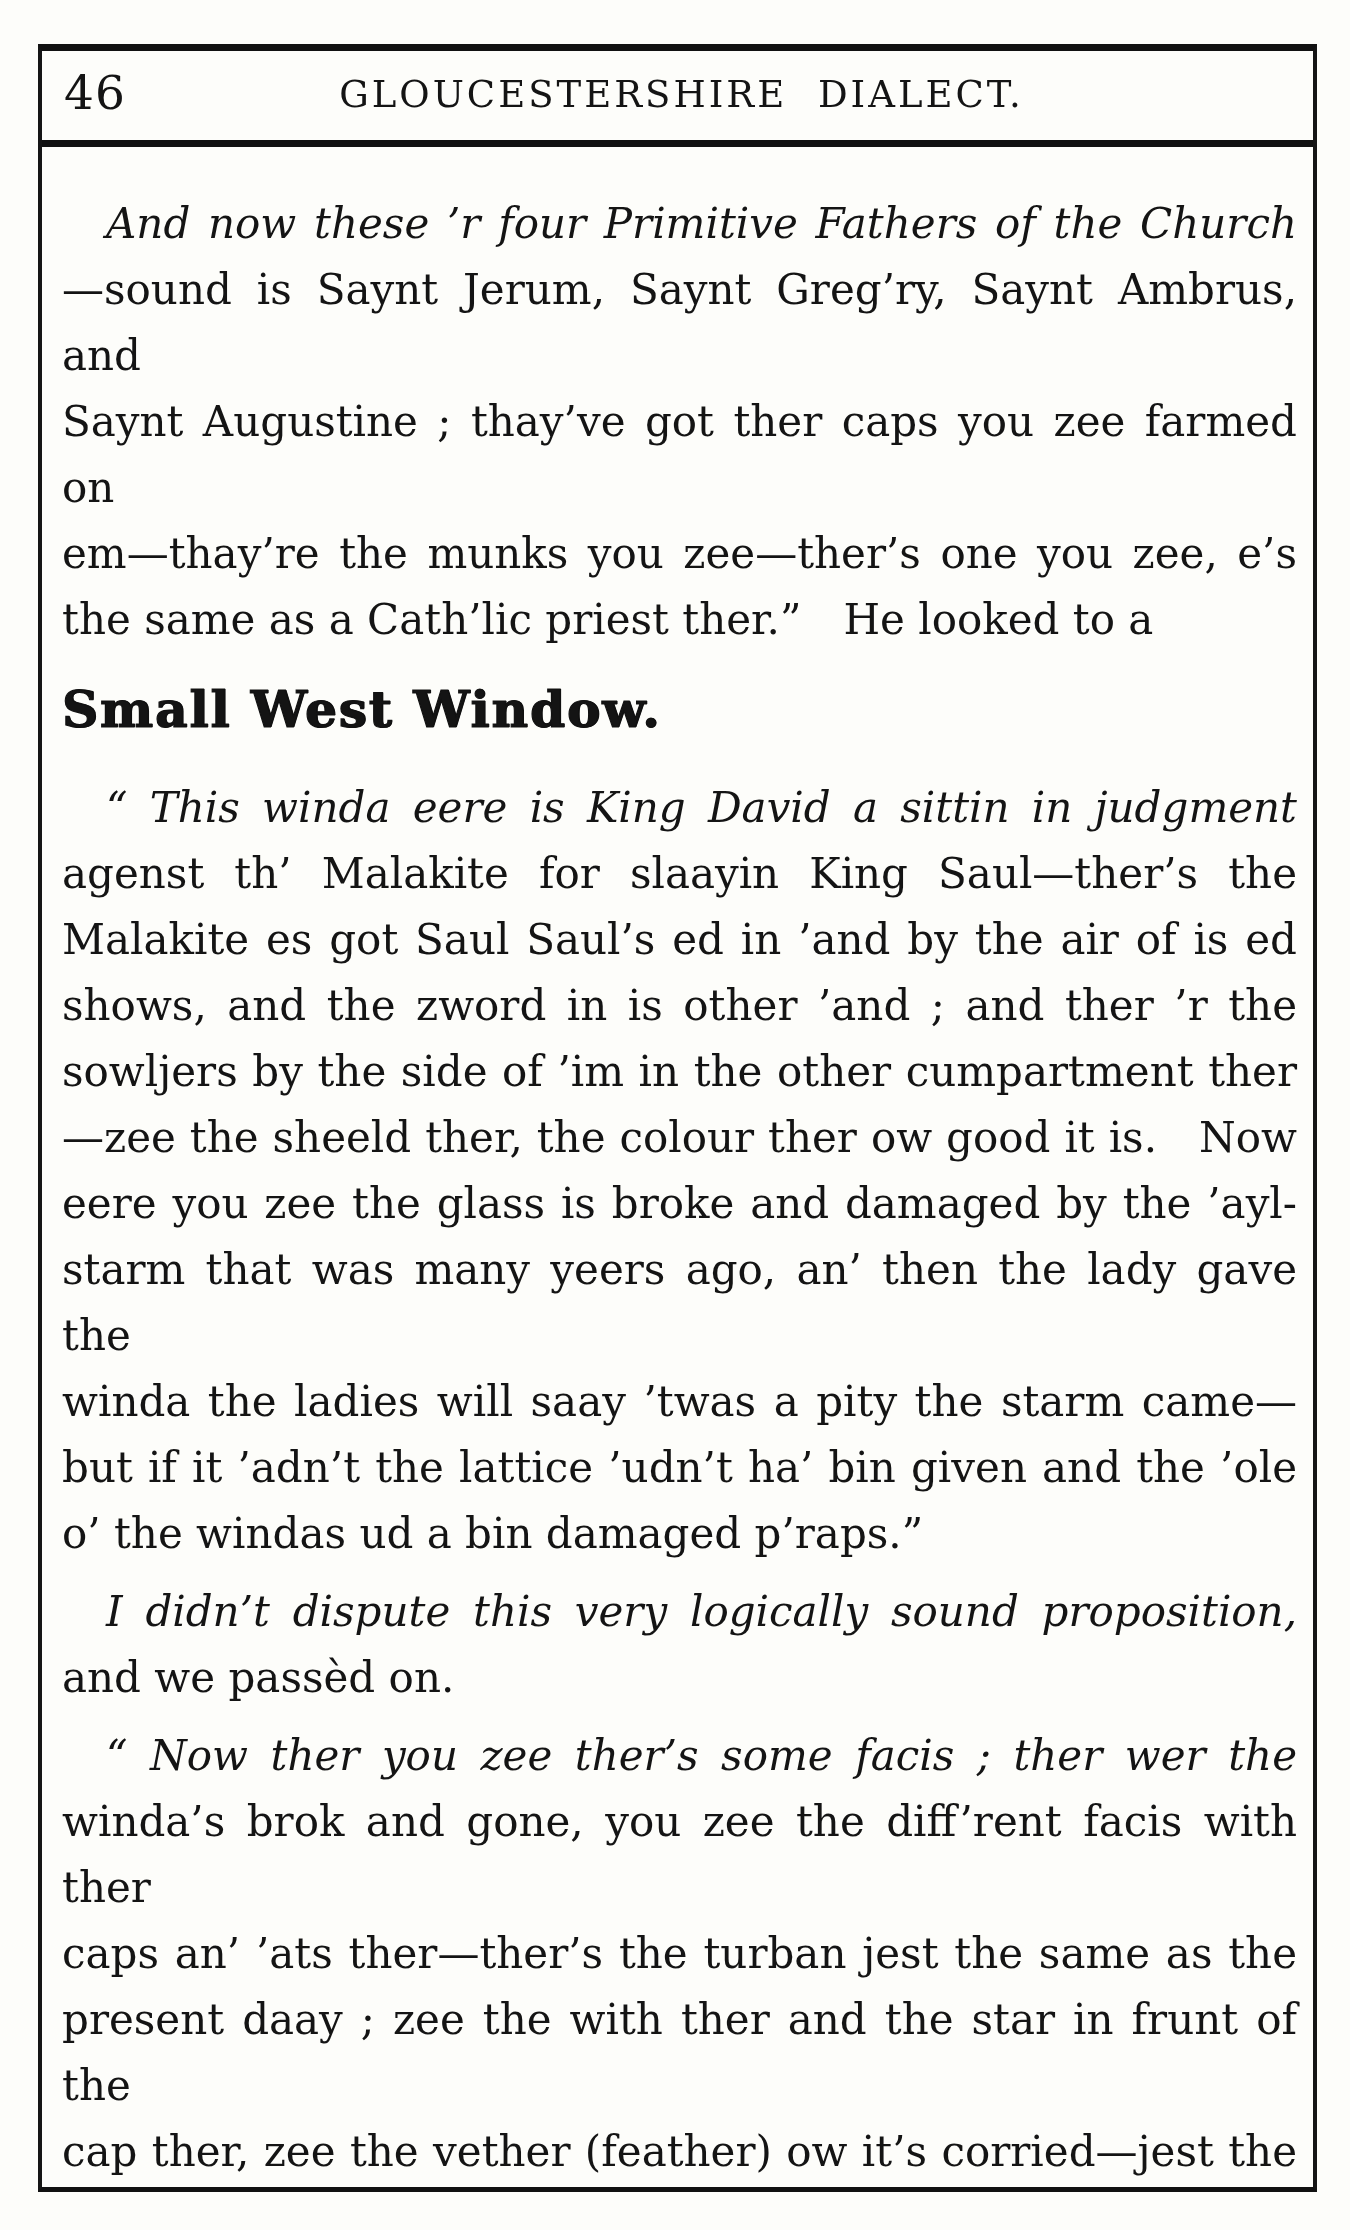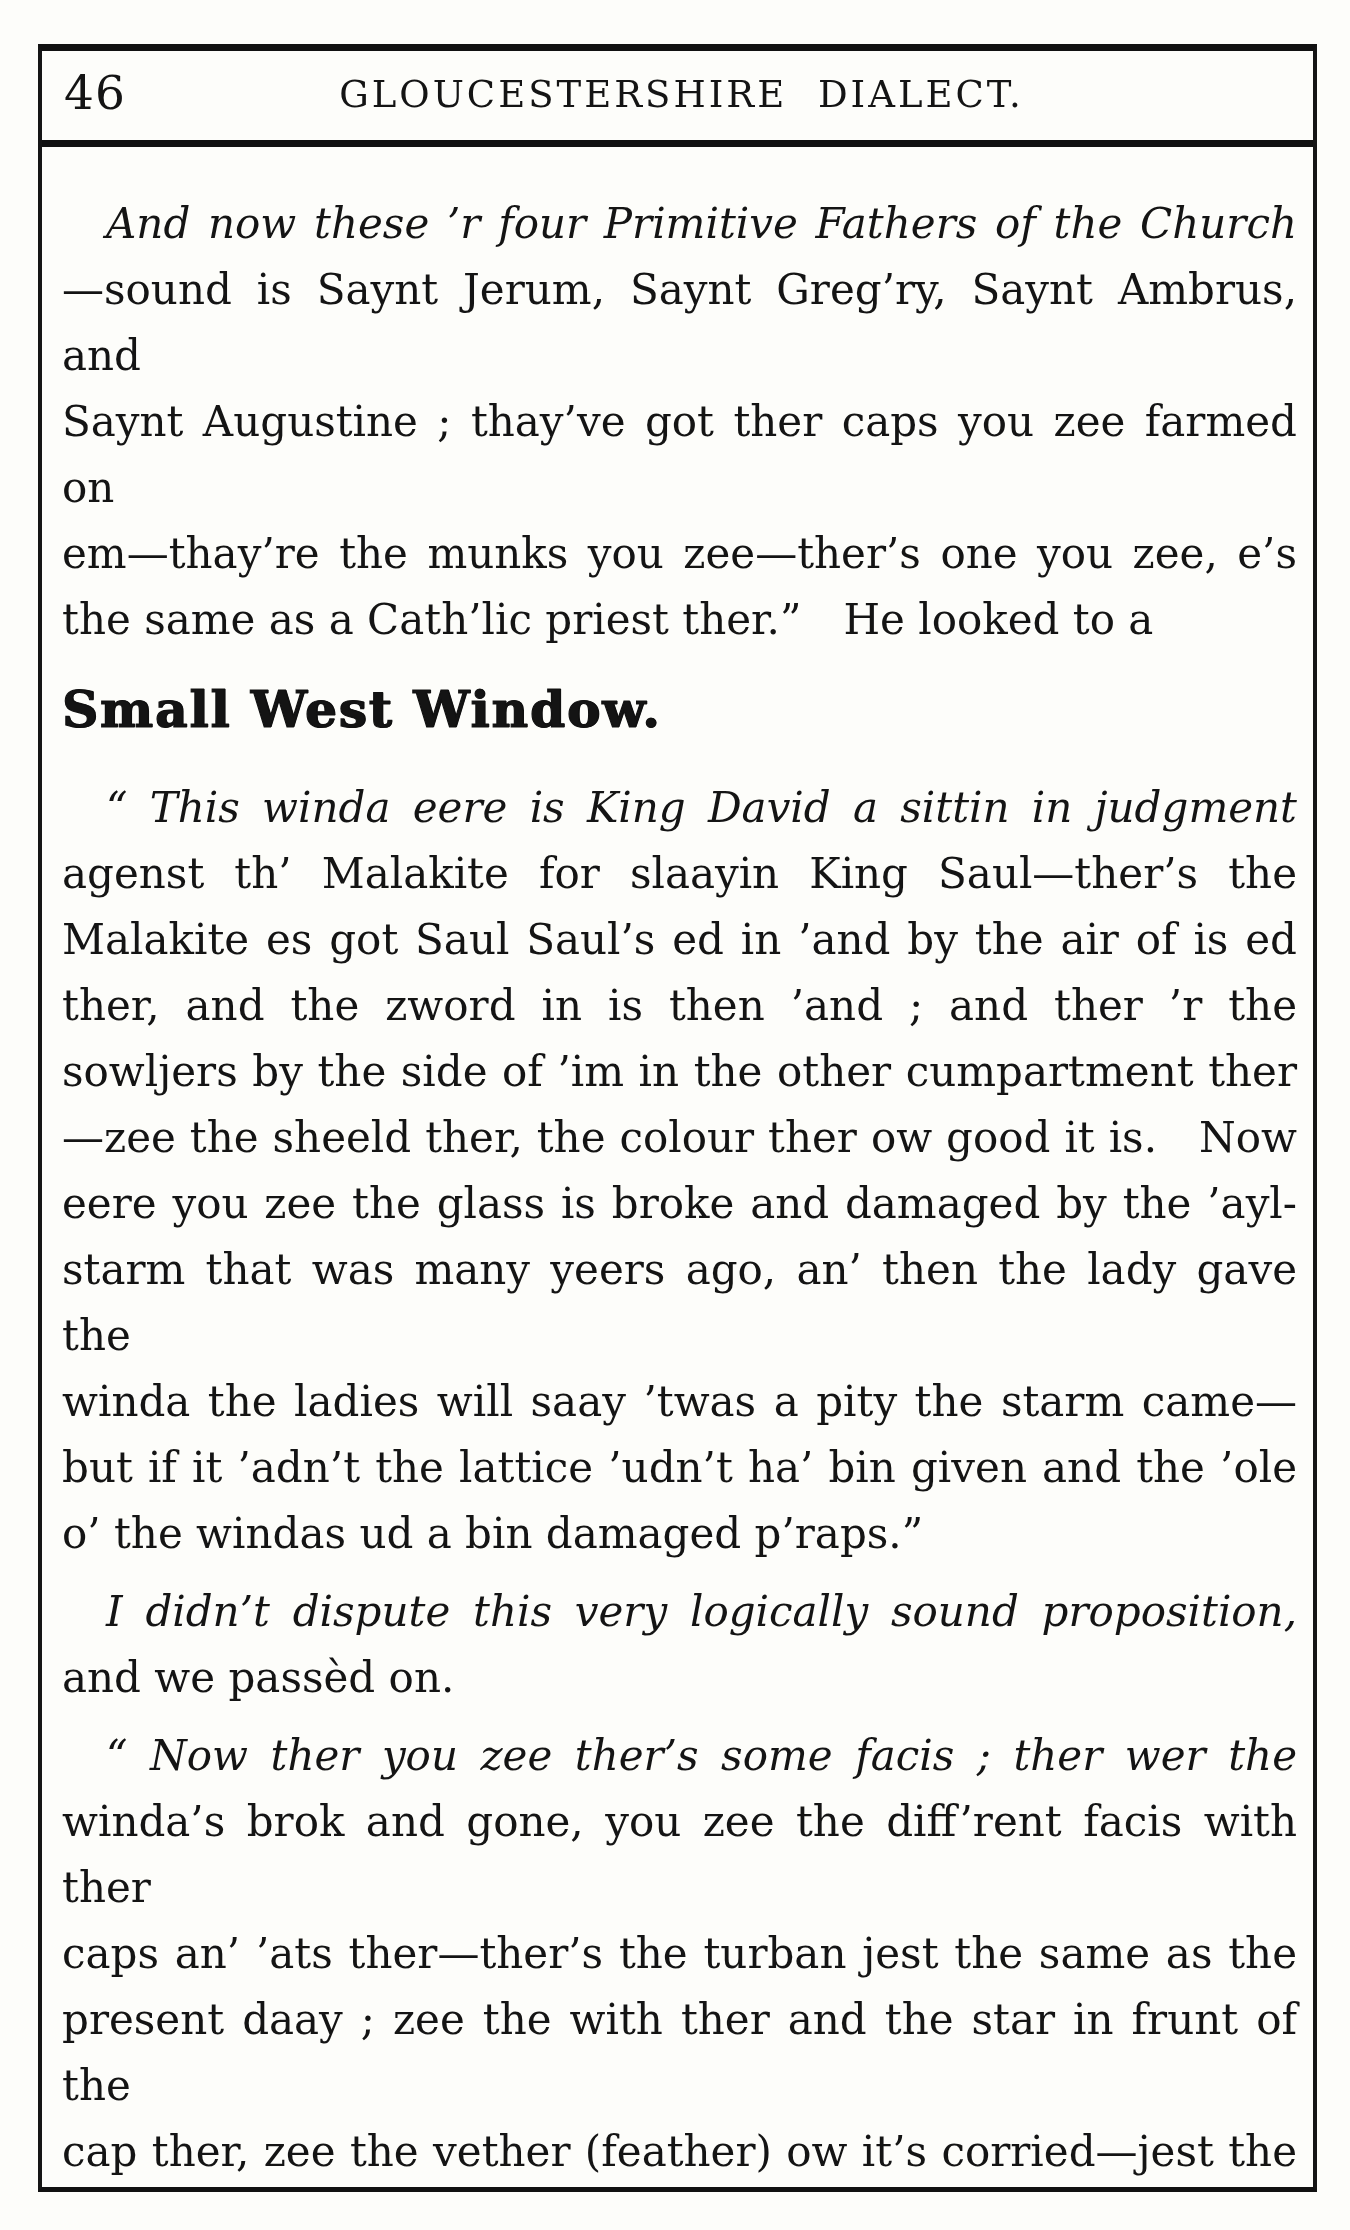--- a/index.html
+++ b/index.html
@@ -99,21 +99,21 @@
           <div class="line">—sound is Saynt Jerum, Saynt Greg’ry, Saynt Ambrus, and</div>
           <div class="line">Saynt Augustine ;  thay’ve got ther caps you zee farmed on</div>
           <div class="line">em—thay’re the munks you zee—ther’s one you zee, e’s</div>
           <div class="line no-just">the same as a Cath’lic priest ther.” He looked to a</div>
         </div>
         <div class="heading">Small West Window.</div>
         <div class="para">
           <div class="line indent">“ This winda eere is King David a sittin in judgment</div>
           <div class="line">agenst th’ Malakite for slaayin King Saul—ther’s the</div>
           <div class="line">Malakite es got Saul Saul’s ed in ’and by the air of is ed</div>
-          <div class="line">ther, and the zword in is then ’and ; and ther ’r the</div>
+          <div class="line">shows, and the zword in is other ’and ; and ther ’r the</div>
           <div class="line">sowljers by the side of ’im in the other cumpartment ther</div>
           <div class="line">—zee the sheeld ther, the colour ther ow good it is. Now</div>
           <div class="line">eere you zee the glass is broke and damaged by the ’ayl-</div>
           <div class="line">starm that was many yeers ago, an’ then the lady gave the</div>
           <div class="line">winda the ladies will saay ’twas a pity the starm came—</div>
           <div class="line">but if it ’adn’t the lattice ’udn’t ha’ bin given and the ’ole</div>
           <div class="line no-just">o’ the windas ud a bin damaged p’raps.”</div>
         </div>
         <div class="para">
           <div class="line indent">I didn’t dispute this very logically sound proposition,</div>

